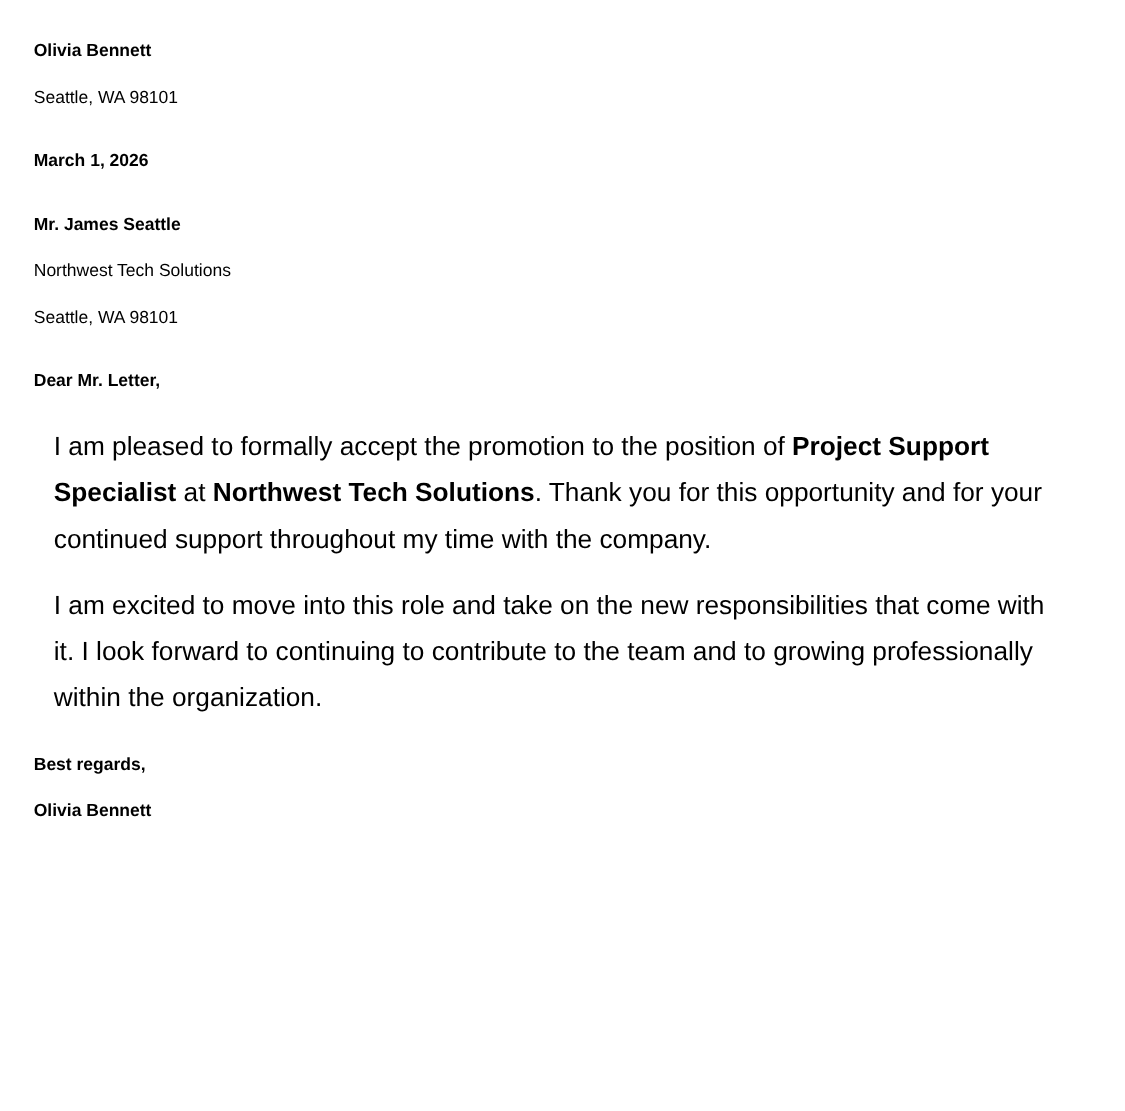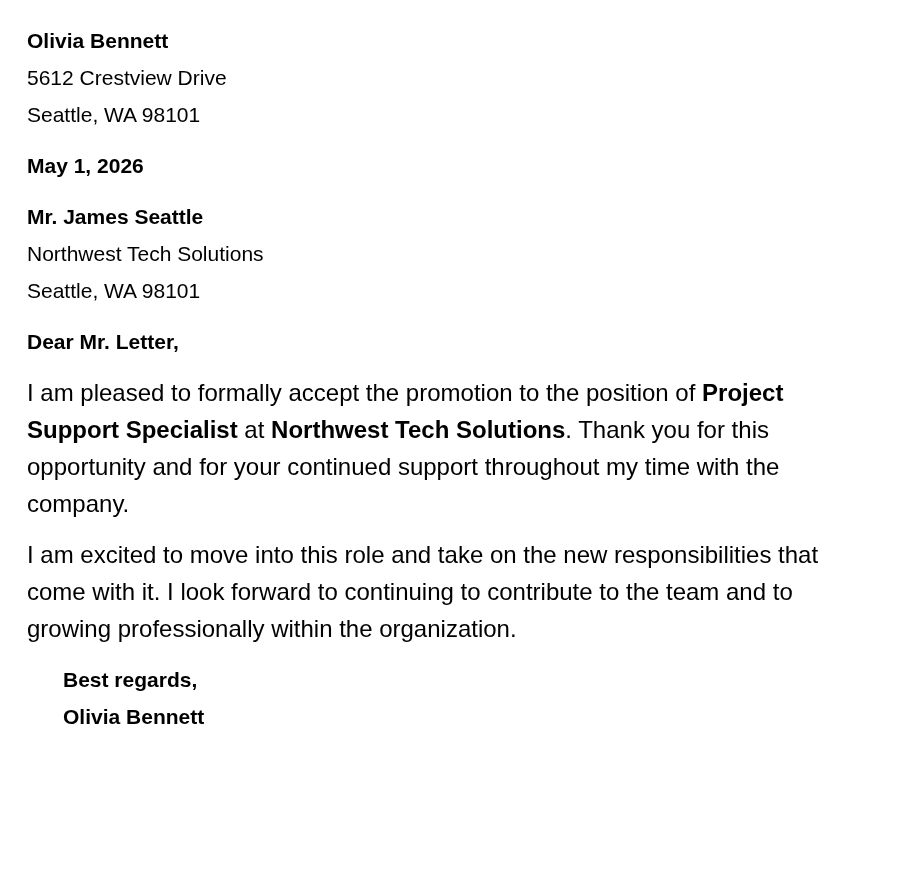--- a/index.html
+++ b/index.html
@@ -19,56 +19,54 @@
     width: 900px;
     padding: 22px 43px 0 27px;
   }
   .block {
     margin: 0 0 14px 0;
   }
   .block:last-child {
     margin-bottom: 0;
   }
   .line {
-    font-size: 21px;
+    font-size: 14px;
     line-height: 37px;
     font-weight: 400;
     white-space: pre-wrap;
   }
   .line.bold {
     font-weight: 700;
   }
   .para {
-    font-size: 24px;
+    font-size: 21px;
     line-height: 37px;
     font-weight: 400;
     text-align: left;
-    margin: 0;
+    margin: 16px;
   }
   .para b {
     font-weight: 700;
   }
   .sig-block .line {
     line-height: 37px;
-    margin-left: 36px;
   }
 </style>
 </head>
 <body>
 
 <div class="letter">
 
   <div class="block">
     <div class="line bold">Olivia Bennett</div>
-    <div class="line">5612 Crestview Drive</div>
     <div class="line">Seattle, WA 98101</div>
   </div>
 
   <div class="block">
-    <div class="line bold">May 1, 2026</div>
+    <div class="line bold">March 1, 2026</div>
   </div>
 
   <div class="block">
     <div class="line bold">Mr. James Seattle</div>
     <div class="line">Northwest Tech Solutions</div>
     <div class="line">Seattle, WA 98101</div>
   </div>
 
 
   <div class="block">

